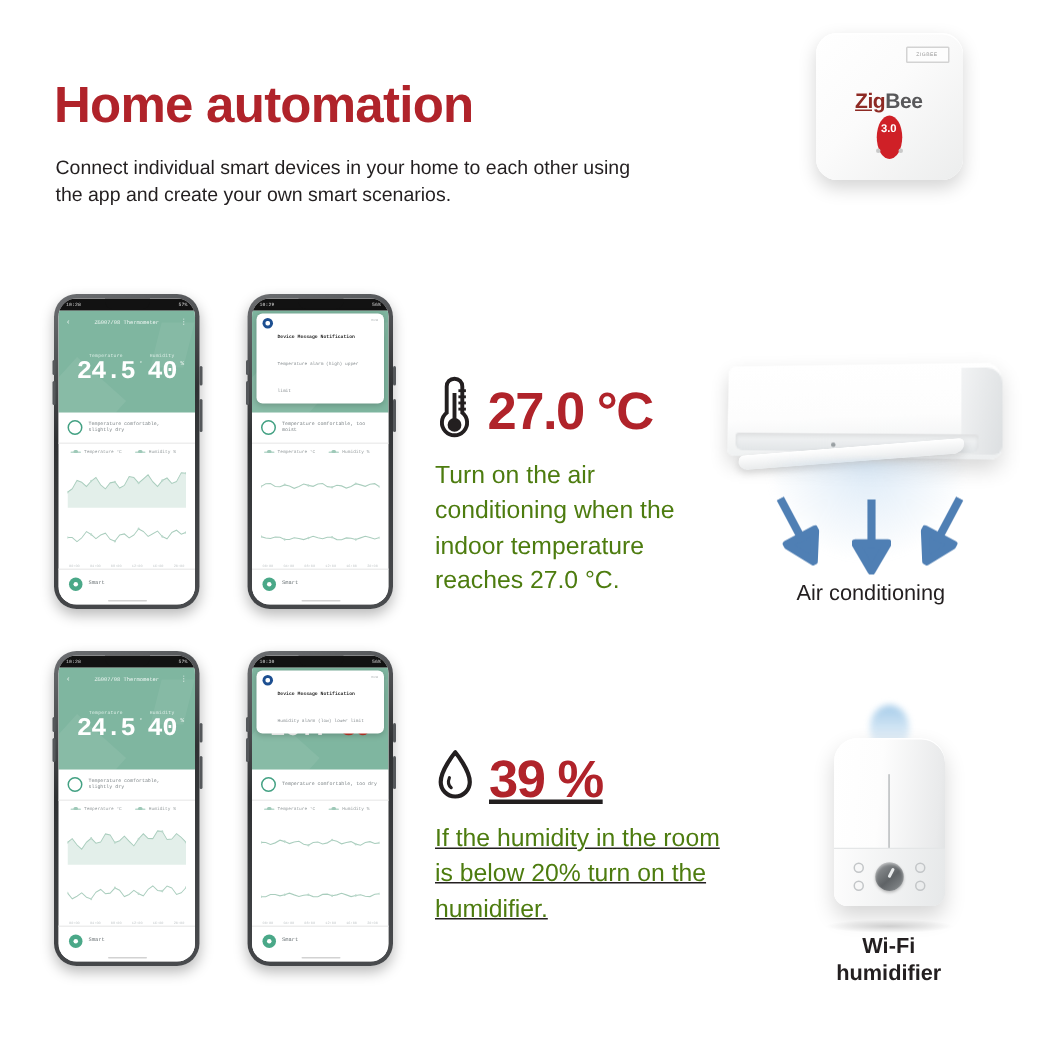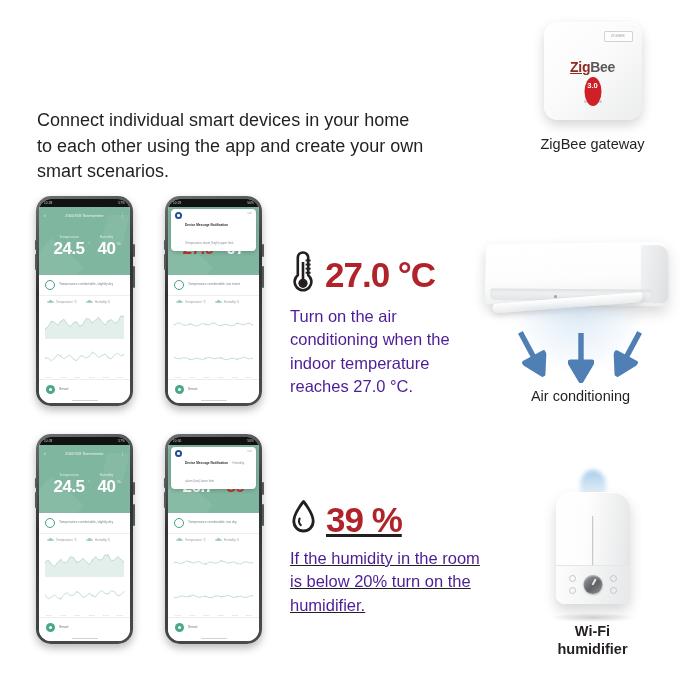--- a/index.html
+++ b/index.html
@@ -12,21 +12,21 @@
   .stage{position:absolute;inset:0;}
 
   
   #heading{
     position:absolute;left:36px;top:30px;width:400px;
     font-size:34px;font-weight:bold;letter-spacing:-0.5px;
     color:#b0232a;line-height:1.05;
   }
   #intro{
     position:absolute;left:37px;top:90px;width:390px;
-    font-size:18px;line-height:1.42;color:#231f20;
+    font-size:13px;line-height:1.42;color:#231f20;
   }
 
   
   #gateway-block{position:absolute;left:500px;top:22px;width:185px;text-align:center;}
   .gw-body{
     width:98px;height:98px;margin:0 auto;border-radius:14px;
     background:linear-gradient(135deg,#ffffff 0%,#fbfbfb 45%,#eceded 100%);
     box-shadow:0 5px 12px rgba(0,0,0,.17), inset 0 1px 0 #fff;
     position:relative;
   }
@@ -49,21 +49,21 @@
 
   
   .phone{
     position:absolute;width:97px;height:210px;border-radius:15px;
     background:linear-gradient(160deg,#6d6f72,#2f3133 40%,#4a4c4f);
     padding:3px;box-sizing:border-box;
     box-shadow:0 4px 9px rgba(0,0,0,.28);
   }
   .phone .screen{
     width:100%;height:100%;border-radius:12px;overflow:hidden;
-    background:#fff;position:relative;display:flex;flex-direction:column;
+    background:#fff;position:relative;display:flex;flex-direction:column;font-family:Liberation Mono, monospace;
   }
   .phone .btn-r{position:absolute;right:-1.5px;top:48px;width:2px;height:13px;background:#55585b;border-radius:1px;}
   .phone .btn-r2{position:absolute;right:-1.5px;top:70px;width:2px;height:22px;background:#55585b;border-radius:1px;}
   .phone .btn-l{position:absolute;left:-1.5px;top:44px;width:2px;height:10px;background:#55585b;border-radius:1px;}
   .phone .btn-l2{position:absolute;left:-1.5px;top:58px;width:2px;height:16px;background:#55585b;border-radius:1px;}
 
   .statusbar{
     height:8px;background:#121212;color:#d9d9d9;font-size:3.2px;
     display:flex;align-items:center;justify-content:space-between;
     padding:0 5px;flex:none;position:relative;z-index:4;letter-spacing:.1px;
@@ -141,21 +141,21 @@
   .notif .ic:after{content:"";position:absolute;left:2.3px;top:2.3px;width:2.4px;height:2.4px;border-radius:50%;background:#fff;}
   .notif .body{flex:1;min-width:0;}
   .notif .ttl{font-size:3.2px;font-weight:bold;color:#2b2b2b;line-height:1.2;}
   .notif .sub{font-size:3px;color:#8b9194;line-height:1.25;margin-top:.5px;}
   .notif .tm{font-size:2.6px;color:#b4b9bb;flex:none;}
 
   
   .callout{position:absolute;width:195px;}
   .co-head{display:flex;align-items:center;gap:9px;margin-bottom:7px;}
   .co-val{font-size:35px;font-weight:bold;color:#b0232a;line-height:1;letter-spacing:-1px;}
-  .co-text{font-size:16.5px;line-height:1.42;color:#4c1d95;}
+  .co-text{font-size:16.5px;line-height:1.42;color:#4d7c0f;}
 
   
   #ac-block{position:absolute;left:468px;top:235px;width:225px;text-align:center;}
   .ac-wrap{position:relative;height:150px;}
   .ac-unit{
     position:absolute;left:12px;top:8px;width:185px;height:62px;
     background:linear-gradient(178deg,#ffffff 0%,#fdfdfd 55%,#eceeef 100%);
     border-radius:6px 10px 7px 5px;
     box-shadow:0 6px 14px rgba(0,0,0,.16), inset 0 1px 0 #fff;
     transform:perspective(420px) rotateY(-11deg) rotateX(3deg);
@@ -213,32 +213,32 @@
   .hum-shadow{
     position:absolute;left:50%;transform:translateX(-50%);bottom:-4px;width:86px;height:9px;
     background:radial-gradient(ellipse,rgba(0,0,0,.17),rgba(0,0,0,0) 70%);
   }
 </style>
 </head>
 <body>
 
 <div class="stage">
 
+  <h1 id="heading">Home automation</h1>
   <p id="intro">Connect individual smart devices in your home to each other using the app and create your own smart scenarios.</p>
 
   <div id="gateway-block">
     <div class="gw-body">
       <div class="gw-chip">ZIGBEE</div>
       <div class="gw-logo">
         <span class="zig">Zig</span><span class="bee">Bee</span>
       </div>
       <div class="gw-badge">3.0</div>
       <div class="gw-leds"><i></i><i></i></div>
     </div>
-    <div class="dev-caption">ZigBee gateway</div>
   </div>
 
   <div id="phones-layer">
       <div class="phone" style="left: 36px; top: 196px;">
     <span class="btn-r"></span>
     <span class="btn-r2"></span>
     <span class="btn-l"></span>
     <span class="btn-l2"></span>
     <div class="screen">
       <div class="statusbar">

